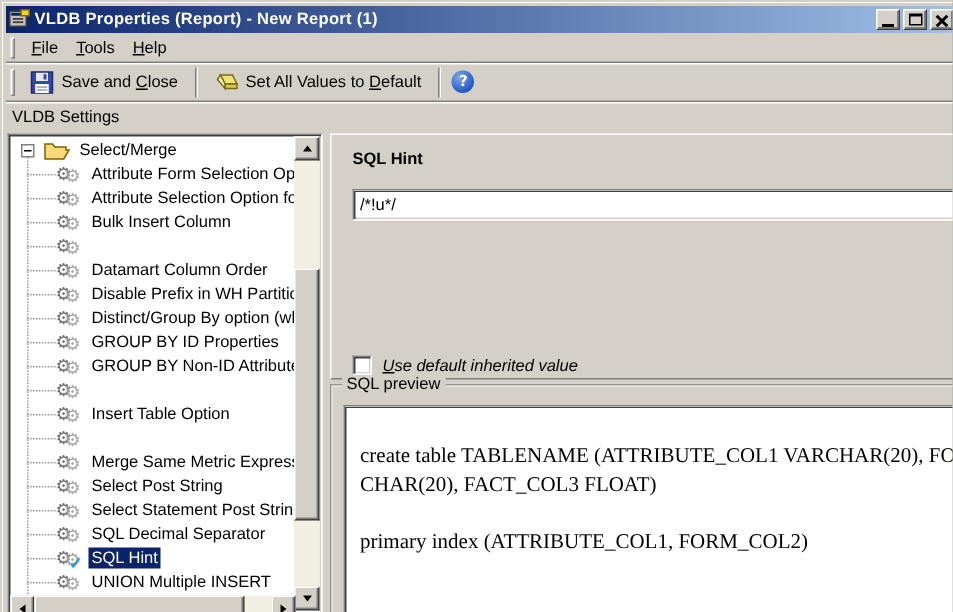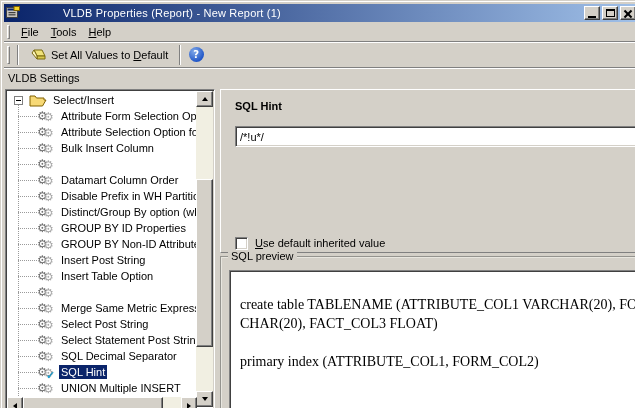--- a/index.html
+++ b/index.html
@@ -9,22 +9,22 @@
   .window { position:absolute; left:0; top:0; width:642px; height:426px;
     background:var(--window_bg);
     border:1px solid; border-color:#d4d0c8 #404040 #404040 #d4d0c8;
     box-shadow: inset 1px 1px 0 #fff, inset -1px -1px 0 #808080;
     padding:3px; }
 
   
   .titlebar { height:18px; display:flex; align-items:center; padding:0 2px;
     background:linear-gradient(to right, var(--titlebar_from), var(--titlebar_to)); }
   .titlebar .app-icon { width:14px; height:14px; margin-right:3px; flex:0 0 auto; }
-  .title-text { color:#fff; font-weight:normal; font-size:11px; flex:1 1 auto;
-    white-space:nowrap; overflow:hidden; letter-spacing:.2px;margin-left:40px; }
+  .title-text { color:#fff; font-weight:bold; font-size:11px; flex:1 1 auto;
+    white-space:nowrap; overflow:hidden; letter-spacing:.2px; }
   .tb-btn { width:16px; height:14px; margin-left:2px; background:var(--window_bg);
     border:1px solid; border-color:#fff #404040 #404040 #fff;
     box-shadow: inset -1px -1px 0 #808080;
     display:flex; align-items:center; justify-content:center; position:relative; flex:0 0 auto; }
   .glyph-min { width:8px; height:2px; background:#000; margin-top:7px; }
   .glyph-max { width:9px; height:8px; border:1px solid #000; border-top:2px solid #000; }
   .glyph-close { position:relative; width:10px; height:9px; }
   .glyph-close:before, .glyph-close:after { content:""; position:absolute; left:0; top:4px;
     width:10px; height:2px; background:#000; }
   .glyph-close:before { transform:rotate(45deg); }
@@ -94,21 +94,21 @@
     border:1px solid; border-color:#fff #404040 #404040 #fff; box-shadow: inset -1px -1px 0 #808080; }
 
   
   .detail-panel { position:absolute; left:219px; top:88px; width:424px; height:164px;
     background:var(--window_bg); border:1px solid; border-color:#fff #808080 #808080 #fff; }
   .detail-title { position:absolute; left:14px; top:10px; font-weight:bold; }
   .hint-input { position:absolute; left:14px; top:36px; width:404px; height:21px;
     background:#fff; border:1px solid; border-color:#808080 #fff #fff #808080;
     box-shadow: inset 1px 1px 0 #404040, inset -1px -1px 0 #d4d0c8;
     font-family:"Liberation Sans", sans-serif; font-size:11px; padding:2px 4px; outline:none; }
-  .checkbox-row { position:absolute; left:14px; top:147px; display:flex; gap:7px; }
+  .checkbox-row { position:absolute; left:14px; top:147px; display:flex; align-items:center; gap:7px;font-style:italic; }
   .checkbox { width:13px; height:13px; background:#fff; border:1px solid;
     border-color:#808080 #fff #fff #808080;
     box-shadow: inset 1px 1px 0 #404040, inset -1px -1px 0 #d4d0c8; }
 
   
   .sql-group { position:absolute; left:219px; top:255px; width:424px; height:170px;
     border:2px groove #e8e6df; }
   .sql-legend { position:absolute; top:-8px; left:6px; background:var(--window_bg); padding:0 3px; }
   .sql-box { position:absolute; left:7px; top:12px; width:412px; height:152px; background:#fff;
     border:1px solid; border-color:#808080 #fff #fff #808080;
@@ -145,20 +145,31 @@
       </span>
   </div>
 
   <div class="menubar">
     <span class="grip"></span>
     <span id="menu-items"><span class="menu-item"><u>F</u>ile</span><span class="menu-item"><u>T</u>ools</span><span class="menu-item"><u>H</u>elp</span></span>
   </div>
 
   <div class="toolbar">
     <span class="grip"></span>
+    <span class="tool-btn">
+      <svg width="16" height="16" viewBox="0 0 16 16">
+        <rect x="1" y="1" width="14" height="14" fill="#3349ad" stroke="#1a2a66"></rect>
+        <rect x="4" y="1.5" width="8" height="5.5" fill="#e8e8e8"></rect>
+        <rect x="9" y="2.5" width="2" height="3.5" fill="#3349ad"></rect>
+        <rect x="3.5" y="9" width="9" height="6" fill="#fff"></rect>
+        <rect x="4.5" y="10.5" width="7" height="1" fill="#9aa0b8"></rect>
+        <rect x="4.5" y="12.5" width="7" height="1" fill="#9aa0b8"></rect>
+      </svg>
+      <span>Save and <u>C</u>lose</span>
+    </span>
     <span class="tool-sep"></span>
     <span class="tool-btn">
       <svg width="17" height="15" viewBox="0 0 17 15">
         <polygon points="5,3 13,3 16,9 8,9" fill="#efe27a" stroke="#7a6a10"></polygon>
         <polygon points="8,9 16,9 16,12 8,12" fill="#d8c84e" stroke="#7a6a10"></polygon>
         <polygon points="5,3 8,9 8,12 3,6" fill="#fdf6c0" stroke="#7a6a10"></polygon>
       </svg>
       <span>Set All Values to <u>D</u>efault</span>
     </span>
     <span class="tool-sep"></span>
@@ -171,21 +182,21 @@
 
   <div class="tree-panel">
     <div class="tree-view">
       <div class="tree-vline"></div>
       <div id="tree-rows">
           <div class="tree-row root">
             <span class="expand-box"></span>
             <svg width="18" height="14" viewBox="0 0 18 14" class="folder-icon">
               <path d="M1 3 L6 3 L7.5 5 L15 5 L15 7 L17 7 L13.5 13 L1 13 Z" fill="#f7d976" stroke="#806000"></path>
             </svg>
-            <span class="tree-label">Select/Insert</span>
+            <span class="tree-label">Select/Merge</span>
           </div>
           <div class="tree-row">
             <span class="connector"></span>
             <span class="gear-icon">
               <span class="g1">⚙</span>
               <span class="g2">⚙</span>
             </span>
             <span class="tree-label">Attribute Form Selection Opt</span>
           </div>
           <div class="tree-row">
@@ -250,21 +261,20 @@
               <span class="g2">⚙</span>
             </span>
             <span class="tree-label">GROUP BY Non-ID Attribute</span>
           </div>
           <div class="tree-row">
             <span class="connector"></span>
             <span class="gear-icon">
               <span class="g1">⚙</span>
               <span class="g2">⚙</span>
             </span>
-            <span class="tree-label">Insert Post String</span>
           </div>
           <div class="tree-row">
             <span class="connector"></span>
             <span class="gear-icon">
               <span class="g1">⚙</span>
               <span class="g2">⚙</span>
             </span>
             <span class="tree-label">Insert Table Option</span>
           </div>
           <div class="tree-row">

